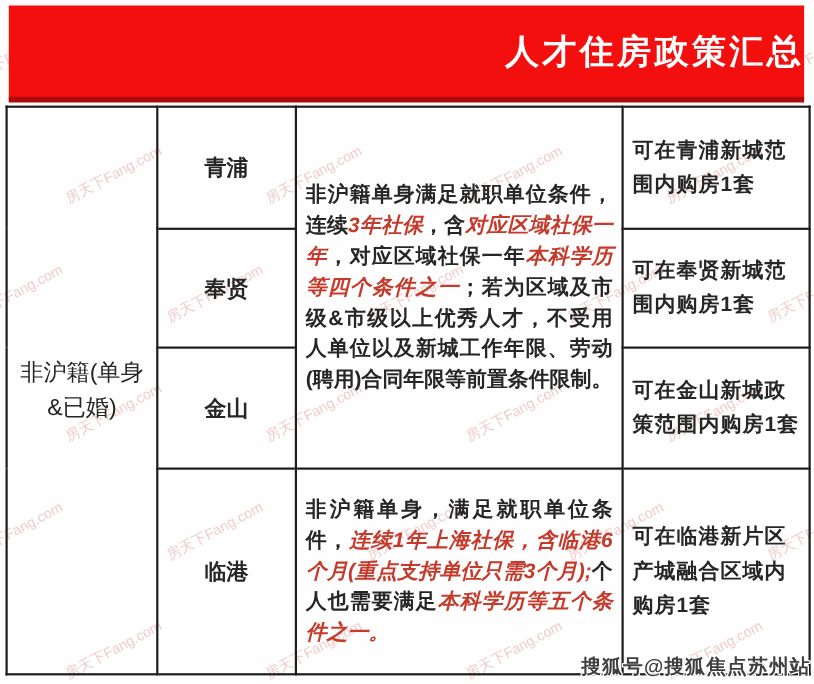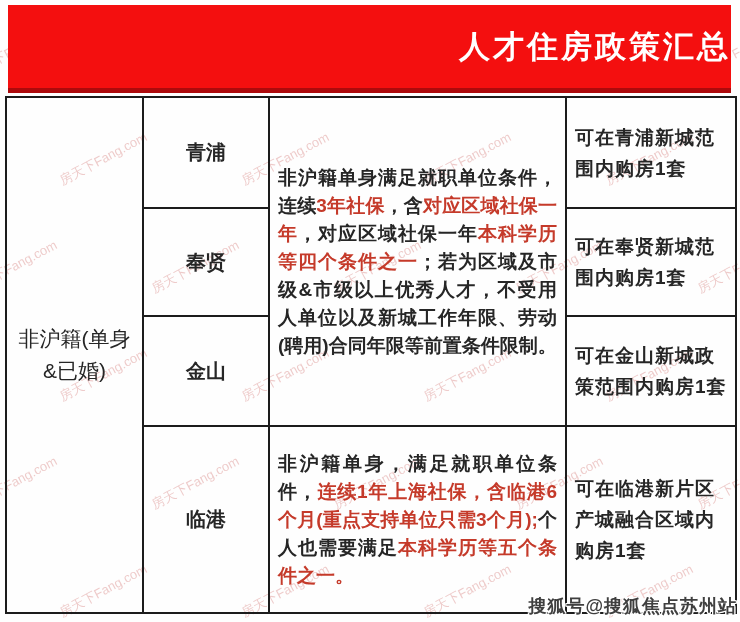--- a/index.html
+++ b/index.html
@@ -91,21 +91,21 @@
     font-weight: bold;
     font-size: 20px;
   }
   .cell-policy {
     font-weight: bold;
     font-size: 19px;
     line-height: 28px;
     padding: 4px 8px;
     text-align: justify;
   }
-  .cell-policy .hl { color: var(--highlight-red); }
+  .cell-policy .hl { color: var(--highlight-red); font-style: italic; }
   .cell-ent {
     font-weight: bold;
     font-size: 19px;
     line-height: 31px;
     padding: 2px 4px 2px 8px;
     letter-spacing: 1px;
   }
 
   
   .corner-wm {

